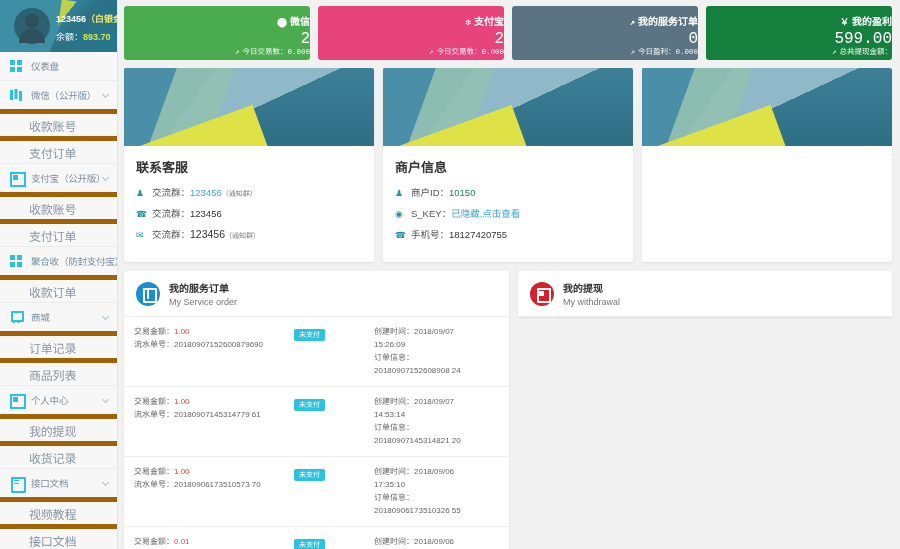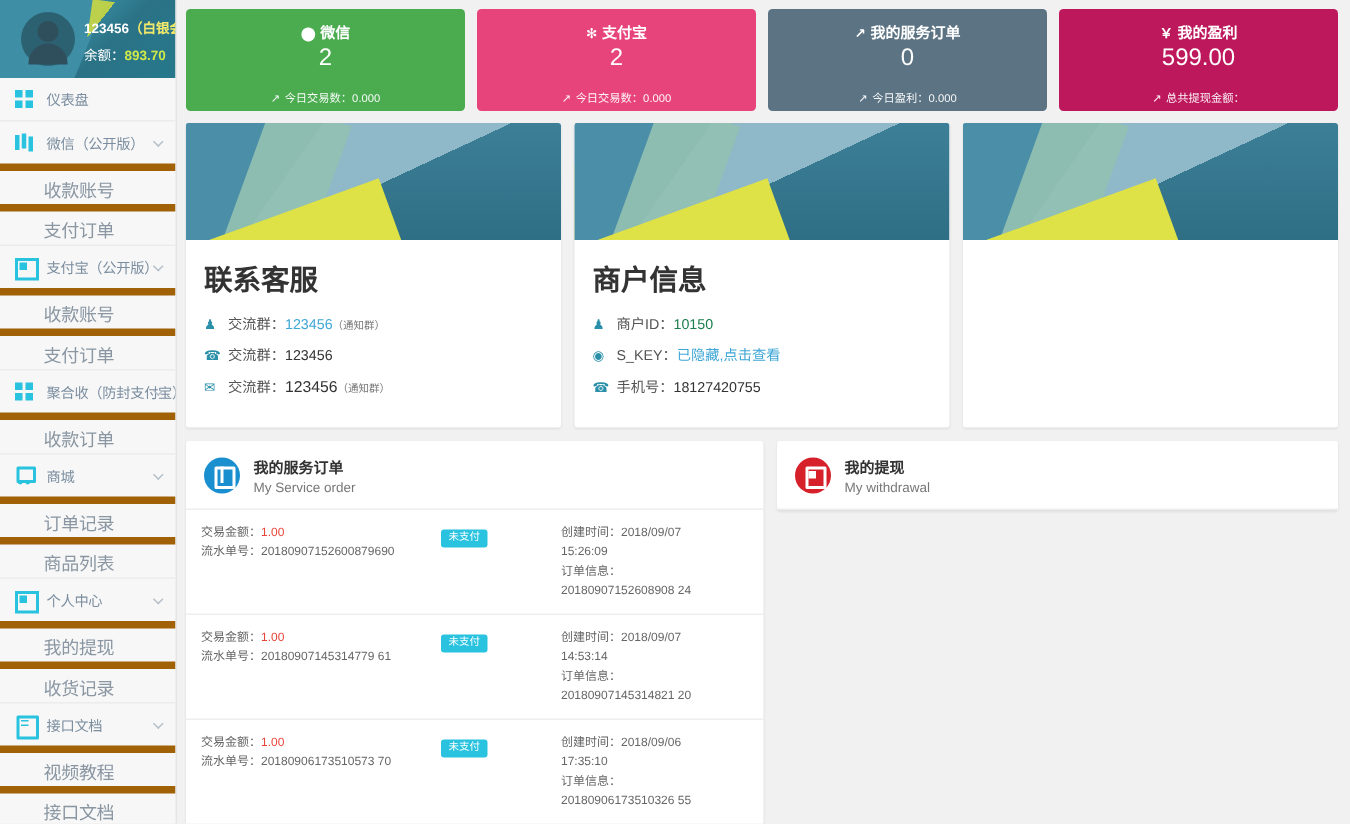--- a/index.html
+++ b/index.html
@@ -97,23 +97,24 @@
   .ico-cart::before { content:""; position:absolute; left:1px; top:0; width:9px; height:7px; border:2px solid #29c3e0; border-radius:1px;}
   .ico-cart::after { content:""; position:absolute; left:2px; top:9px; width:3px; height:3px; border-radius:50%; background:#29c3e0; box-shadow: 5px 0 0 #29c3e0; }
   .ico-doc::before { content:""; position:absolute; left:1px; top:0; width:11px; height:12px; border:2px solid #29c3e0; border-radius:1px; }
   .ico-doc::after { content:""; position:absolute; left:4px; top:3px; width:5px; height:1px; background:#29c3e0; box-shadow: 0 3px 0 #29c3e0; }
 
   
   .main { flex: 1; height: 549px; overflow: hidden; padding: 6px 8px 0 6px; }
 
   .stats { display: flex; gap: 8px; }
   .stat {
-    flex: 1; height: 68px; border-radius: 3px;
-    color: #fff; text-align: center; padding-top: 7px;
+    flex: 1; height: 54px; border-radius: 3px;
+    color: #fff; text-align: right; padding-top: 7px;
     position: relative;
+    font-family: Liberation Mono, monospace;
   }
   .stat .s-title { font-size: 10px; font-weight: bold; }
   .stat .s-title .g { display:inline-block; margin-right:3px; font-size:9px; }
   .stat .s-num { font-size: 16px; margin-top: 2px; font-weight: normal; }
   .stat .s-foot {
     position: absolute; left: 0; right: 0; bottom: 4px;
     font-size: 7.5px; opacity: .95;
   }
   .stat .s-foot .up { margin-right: 3px; }
 
@@ -136,21 +137,21 @@
     content:""; position:absolute; left:16%; top:-10px;
     width: 55px; height: 100px; background: #92c0b2;
     transform: rotate(20deg); opacity: .92;
   }
   .panel-img::after {
     content:""; position:absolute; left:8%; bottom:-24px;
     width: 120px; height: 46px; background: #dfe246;
     transform: rotate(-20deg);
   }
   .panel-body { padding: 11px 12px 14px 12px; }
-  .panel-title { font-size: 19px; color: #333; font-weight: bold; margin-bottom: 9px; }
+  .panel-title { font-size: 13px; color: #333; font-weight: bold; margin-bottom: 9px; }
   .p-line { display: flex; align-items: baseline; margin-bottom: 7px; font-size: 9.5px; color: #555; }
   .p-line .lico {
     width: 11px; flex: 0 0 11px; margin-right: 5px; color: #2a8fa8;
     font-size: 9px; line-height: 1;
   }
   .p-line .val { color: #333; }
   .p-line .val.big { font-size: 10.5px; }
   .p-line .val.link { color: #3fa7d6; }
   .p-line .val.green { color: #1d7f4f; }
   .p-line .small { font-size: 7px; color: #777; }
@@ -307,21 +308,21 @@
         <div class="stat" style="background: rgb(232, 68, 124);">
           <div class="s-title"><span class="g">✻</span>支付宝</div>
           <div class="s-num">2</div>
           <div class="s-foot"><span class="up">↗</span>今日交易数：0.000</div>
         </div>
         <div class="stat" style="background: rgb(91, 115, 131);">
           <div class="s-title"><span class="g">↗</span>我的服务订单</div>
           <div class="s-num">0</div>
           <div class="s-foot"><span class="up">↗</span>今日盈利：0.000</div>
         </div>
-        <div class="stat" style="background: #be185d;">
+        <div class="stat" style="background: #15803d;">
           <div class="s-title"><span class="g">￥</span>我的盈利</div>
           <div class="s-num">599.00</div>
           <div class="s-foot"><span class="up">↗</span>总共提现金额：</div>
         </div>
       </div>
 
     <div class="panels">
 
       <div class="panel">
         <div class="panel-img"></div>

